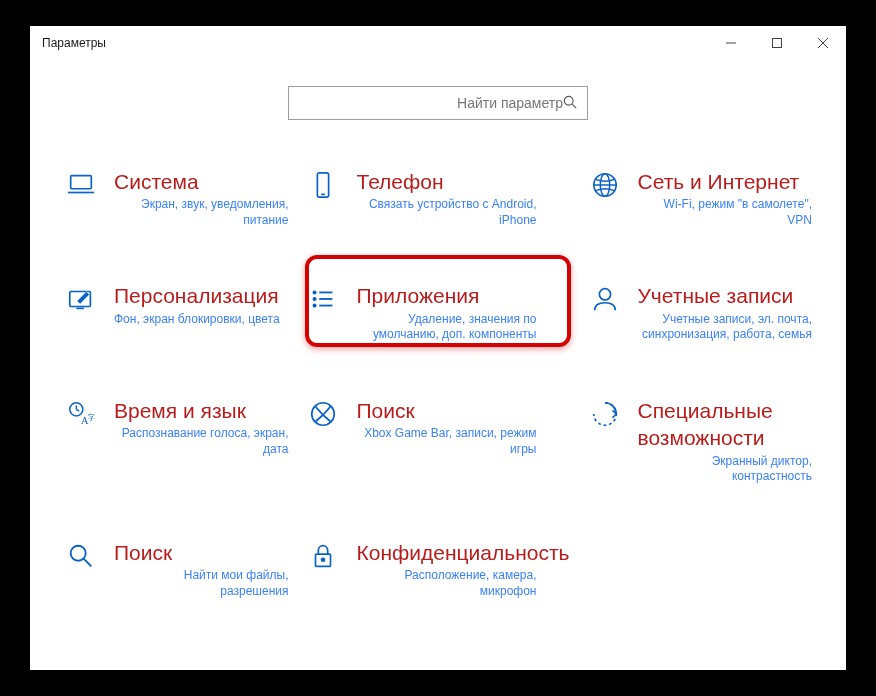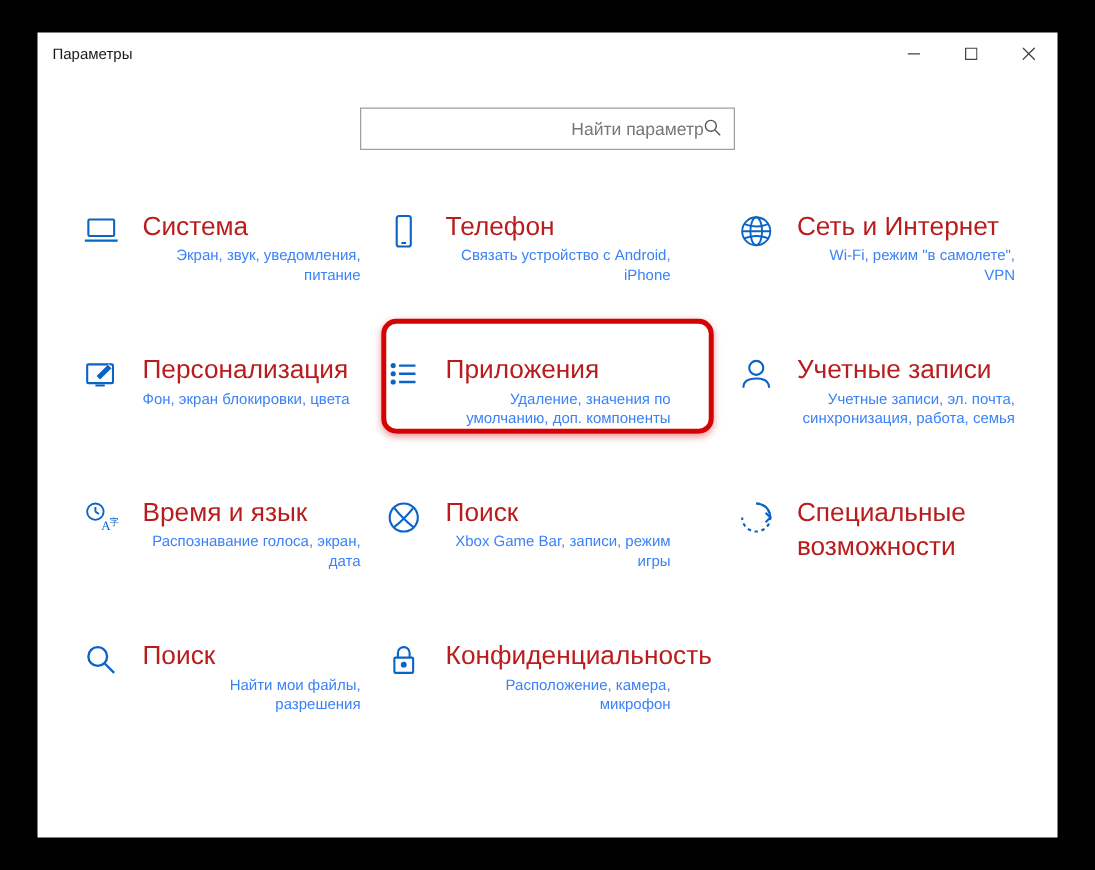--- a/index.html
+++ b/index.html
@@ -277,20 +277,21 @@
         <div class="tile" id="tile-9">
           <div class="tile-icon">
             <svg viewBox="0 0 32 32" fill="none" stroke="currentColor" stroke-width="1.8">
               <path d="M16 4 A12 12 0 1 1 4 16" stroke-dasharray="3 3"></path>
               <path d="M16 4 A12 12 0 0 1 28 16"></path>
               <polyline points="24,12 28,16 24,20"></polyline>
             </svg>
           </div>
           <div class="tile-text">
             <span class="tile-title">Специальные возможности</span>
+            <span class="tile-desc">Экранный диктор, контрастность</span>
           </div>
         </div>
 
         <div class="tile" id="tile-10">
           <div class="tile-icon">
             <svg viewBox="0 0 32 32" fill="none" stroke="currentColor" stroke-width="2">
               <circle cx="13" cy="13" r="8"></circle>
               <line x1="19" y1="19" x2="27" y2="27"></line>
             </svg>
           </div>

